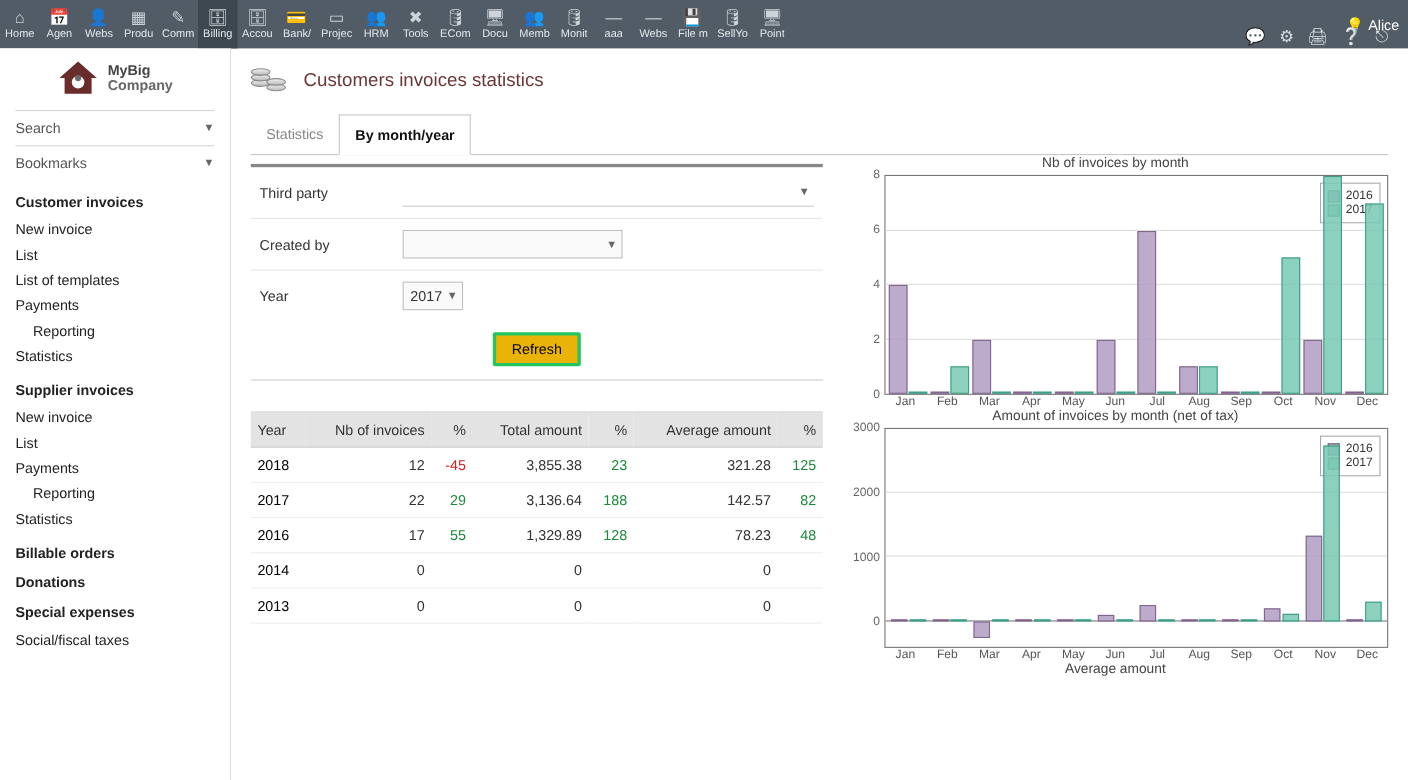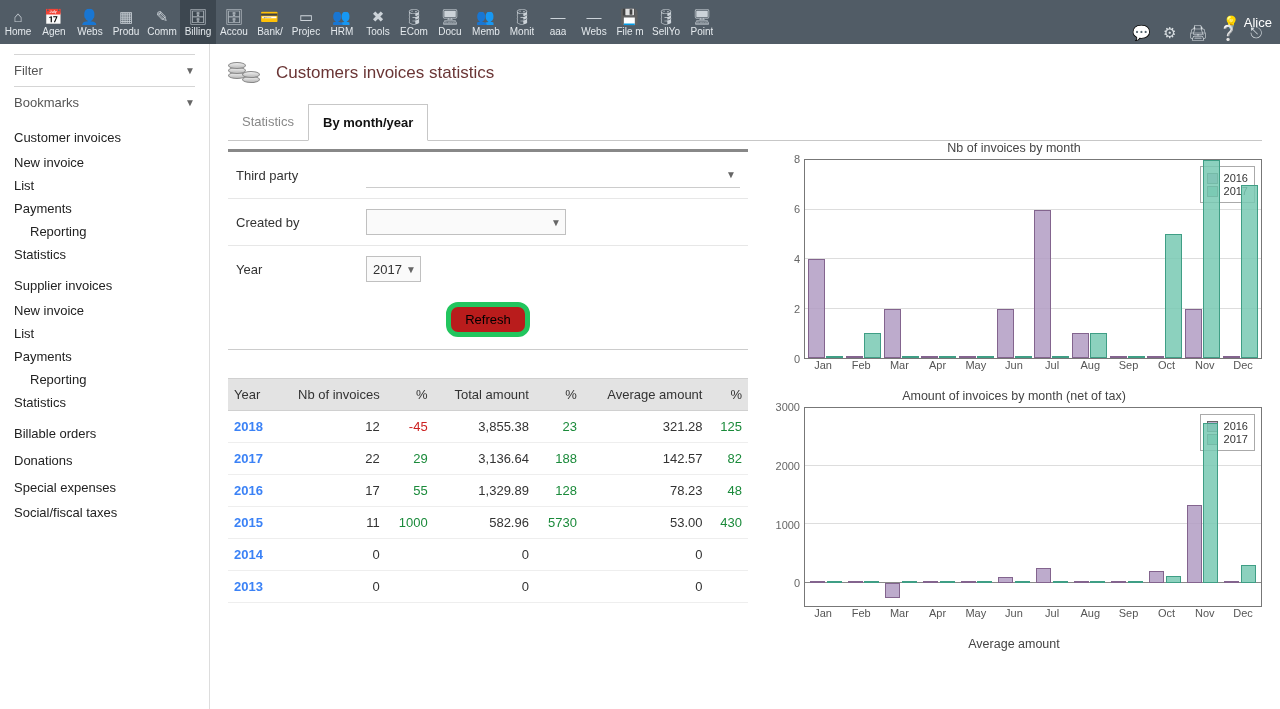--- a/index.html
+++ b/index.html
@@ -81,21 +81,21 @@
 .logo-company { color:#666; font-weight:bold;}
 .side-toggle {
   display: flex; justify-content: space-between; align-items:center;
   padding: 8px 0;
   border-top: 1px solid #d5d5d5;
   color: #555;
   cursor: pointer;
   font-size: 13px;
 }
 .side-section-title {
-  font-weight: normal;
+  font-weight: bold;
   margin-top: 12px;
   margin-bottom: 6px;
   color: #222;
 }
 .side-link {
   padding: 4px 0;
   color: #222;
   cursor: pointer;
   font-size: 13px;
 }
@@ -131,21 +131,21 @@
   font-weight: bold;
   margin-bottom: -1px;
   background:#fff;
 }
 
 .content-grid {
   display: flex;
   gap: 18px;
 }
 .left-col { width: 520px; }
-.right-col { flex:1; display:flex; flex-direction:column; gap:18px; }
+.right-col { flex:1; display:flex; flex-direction:column; }
 
 .filter-box {
   margin-top: 8px;
   border-top: 3px solid #888;
 }
 .filter-title {
   background: #e3e3e3;
   padding: 8px 8px;
   font-size: 13px;
   color:#333;
@@ -168,22 +168,22 @@
   font-size: 13px;
 }
 .dropdown {
   display:inline-flex; align-items:center; justify-content:space-between;
   padding-right: 4px;
 }
 .dropdown.full { width: 100%;}
 .dropdown.mid { width: 200px; }
 .refresh-wrap { text-align:center; padding: 10px 0 12px; border-bottom: 1px solid #ccc;}
 .refresh-btn {
-  border:5px solid #22c55e; background: #b91c1c; padding: 5px 14px;
-  border-radius: 12px; cursor:pointer; font-size:13px;
+  border:3px solid #22c55e; background: #eab308; padding: 5px 14px;
+  border-radius: 2px; cursor:pointer; font-size:13px;
 }
 
 .data-table {
   width: 100%;
   border-collapse: collapse;
   margin-top: 28px;
   font-size: 13px;
 }
 .data-table th {
   background: #e3e3e3;
@@ -194,21 +194,21 @@
   border-bottom: 1px solid #d0d0d0;
   color:#333;
 }
 .data-table th.first { text-align: left; }
 .data-table td {
   padding: 8px 6px;
   text-align: right;
   border-bottom: 1px solid #eee;
 }
 .data-table td.first {
-  text-align: left; color: #3b82f6; font-weight: bold; cursor:pointer;
+  text-align: left; color: #000000; font-weight: normal; cursor:pointer;
 }
 .pos { color: #1a8a3a; }
 .neg { color: #c22; }
 
 .chart-block { }
 .chart-title {
   text-align:center; font-size: 12.5px; color:#444; margin-bottom:4px;
 }
 .chart-area {
   position:relative;
@@ -366,34 +366,46 @@
     <span>⚙</span>
     <span>🖨</span>
     <span>❔</span>
     <span>⎋</span>
   </div>
 </div>
 
 <div class="layout">
 
   <div class="sidebar">
+    <div class="logo-block">
+      <svg class="logo-svg" viewBox="0 0 40 36">
+        <polygon points="20,2 38,18 33,18 33,33 7,33 7,18 2,18" fill="#6a2b2b"></polygon>
+        <circle cx="20" cy="22" r="6" fill="#fff"></circle>
+        <circle cx="20" cy="18" r="3" fill="#6a6a6a"></circle>
+      </svg>
+      <div class="logo-text">
+        <div>MyBig</div>
+        <div class="logo-company">Company</div>
+      </div>
+    </div>
 
     <div class="side-toggle">
-      <span>Filter</span>
+      <span>Search</span>
       <span class="caret">▼</span>
     </div>
     <div class="side-toggle">
       <span>Bookmarks</span>
       <span class="caret">▼</span>
     </div>
 
     <div id="sidebar-sections">
         <div class="side-section-title">Customer invoices</div>
         <div class="side-link">New invoice</div>
         <div class="side-link">List</div>
+        <div class="side-link">List of templates</div>
         <div class="side-link">Payments</div>
         <div class="side-link sub">Reporting</div>
         <div class="side-link">Statistics</div>
         <div class="side-section-title">Supplier invoices</div>
         <div class="side-link">New invoice</div>
         <div class="side-link">List</div>
         <div class="side-link">Payments</div>
         <div class="side-link sub">Reporting</div>
         <div class="side-link">Statistics</div>
         <div class="side-section-title">Billable orders</div>
@@ -489,29 +501,20 @@
               <tr>
                 <td class="first">2016</td>
                 <td>17</td>
                 <td class="pos">55</td>
                 <td>1,329.89</td>
                 <td class="pos">128</td>
                 <td>78.23</td>
                 <td class="pos">48</td>
               </tr>
               <tr>
-                <td class="first">2015</td>
-                <td>11</td>
-                <td class="pos">1000</td>
-                <td>582.96</td>
-                <td class="pos">5730</td>
-                <td>53.00</td>
-                <td class="pos">430</td>
-              </tr>
-              <tr>
                 <td class="first">2014</td>
                 <td>0</td>
                 <td></td>
                 <td>0</td>
                 <td></td>
                 <td>0</td>
                 <td></td>
               </tr>
               <tr>
                 <td class="first">2013</td>

